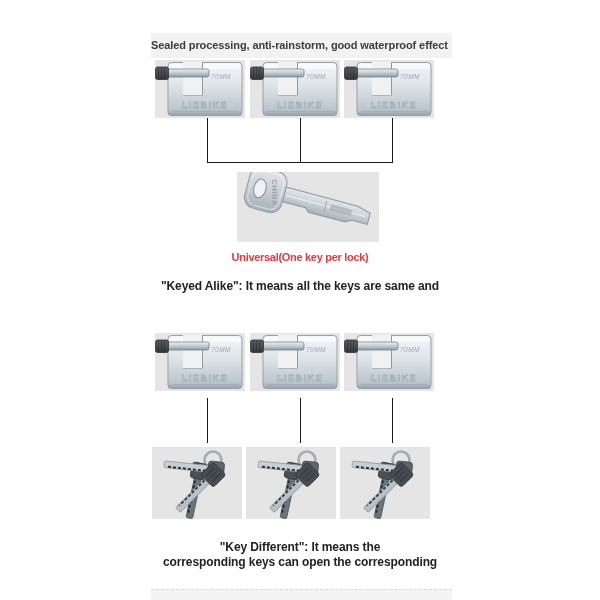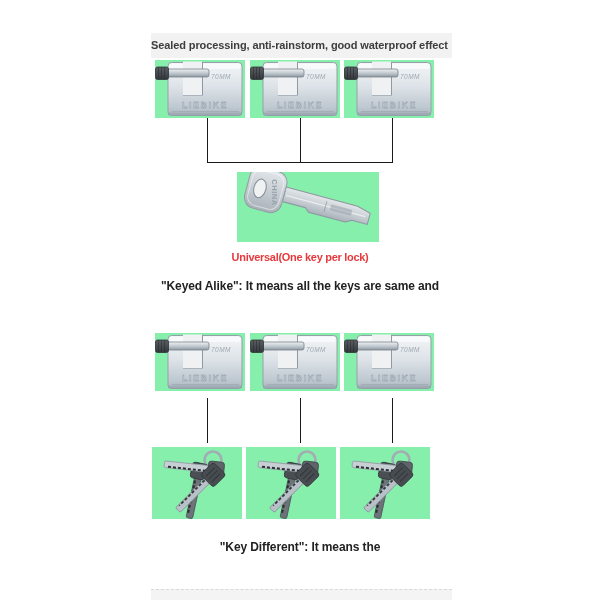--- a/index.html
+++ b/index.html
@@ -10,21 +10,21 @@
   .title{
     position:absolute;top:8px;left:0;width:600px;text-align:center;
     font-size:14.5px;font-weight:700;color:#2b2b2b;letter-spacing:-0.2px;
   }
   .banner{
     position:absolute;top:33px;left:151px;width:301px;height:25px;
     background:#f2f2f3;line-height:25px;
     font-size:11px;font-weight:700;color:#3d3d3d;letter-spacing:-0.1px;
   }
   .photo{
-    position:absolute;background:#86efac;
+    position:absolute;background:#e5e5e5;
   }
   .vline{position:absolute;width:1px;background:#1a1a1a;}
   .hline{position:absolute;height:1px;background:#1a1a1a;}
   .red-heading{
     position:absolute;left:0;width:600px;text-align:center;
     font-size:11px;font-weight:700;color:#e8393d;letter-spacing:-0.3px;
   }
   .body-text{
     position:absolute;left:0;width:600px;text-align:center;
     font-size:12px;font-weight:700;color:#222222;line-height:15px;letter-spacing:-0.1px;
@@ -270,17 +270,18 @@
         <line x1="-12" y1="-4" x2="0" y2="-4" stroke="#32363a" stroke-width="1"></line>
         <line x1="-12" y1="0" x2="0" y2="0" stroke="#32363a" stroke-width="1"></line>
         <line x1="-12" y1="4" x2="0" y2="4" stroke="#32363a" stroke-width="1"></line>
       </g>
     </svg>
   </div>
 
 
   <div class="body-text" style="top:540px">
     <div>"Key Different": It means the</div>
+    <div>corresponding keys can open the corresponding</div>
   </div>
 
   <div class="bottom-bar"></div>
 
 </div>
 
 </body></html>

